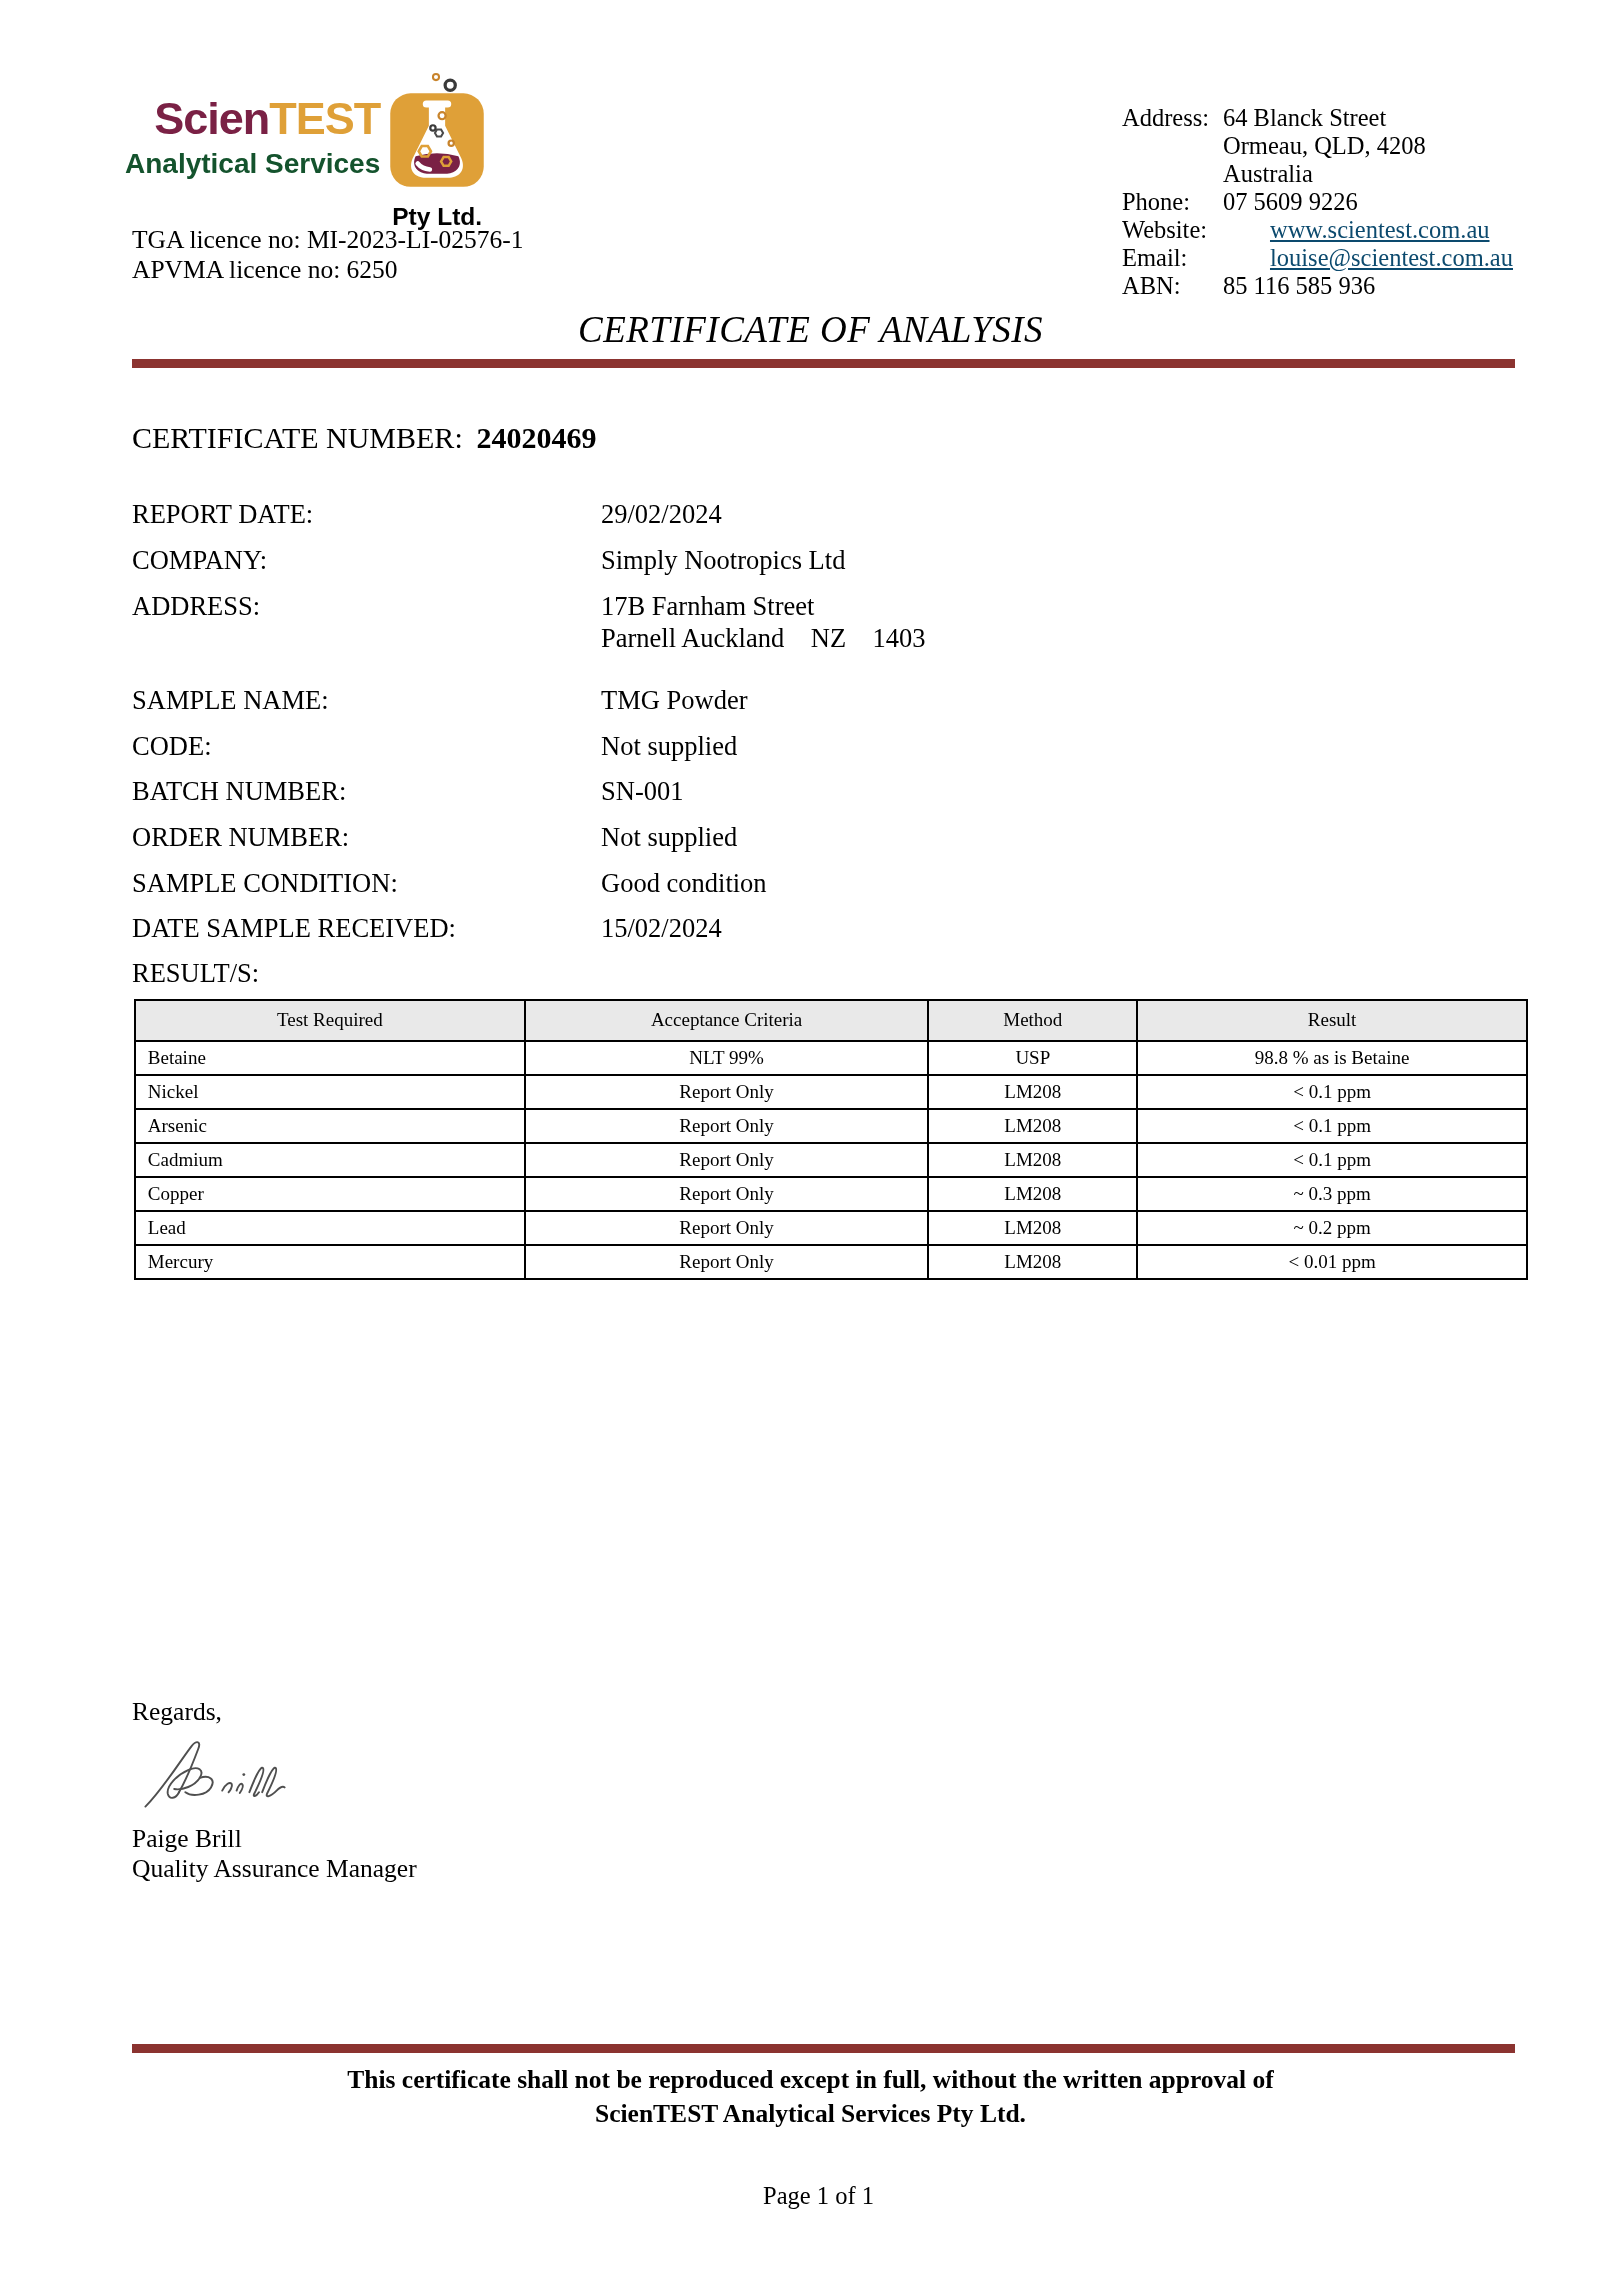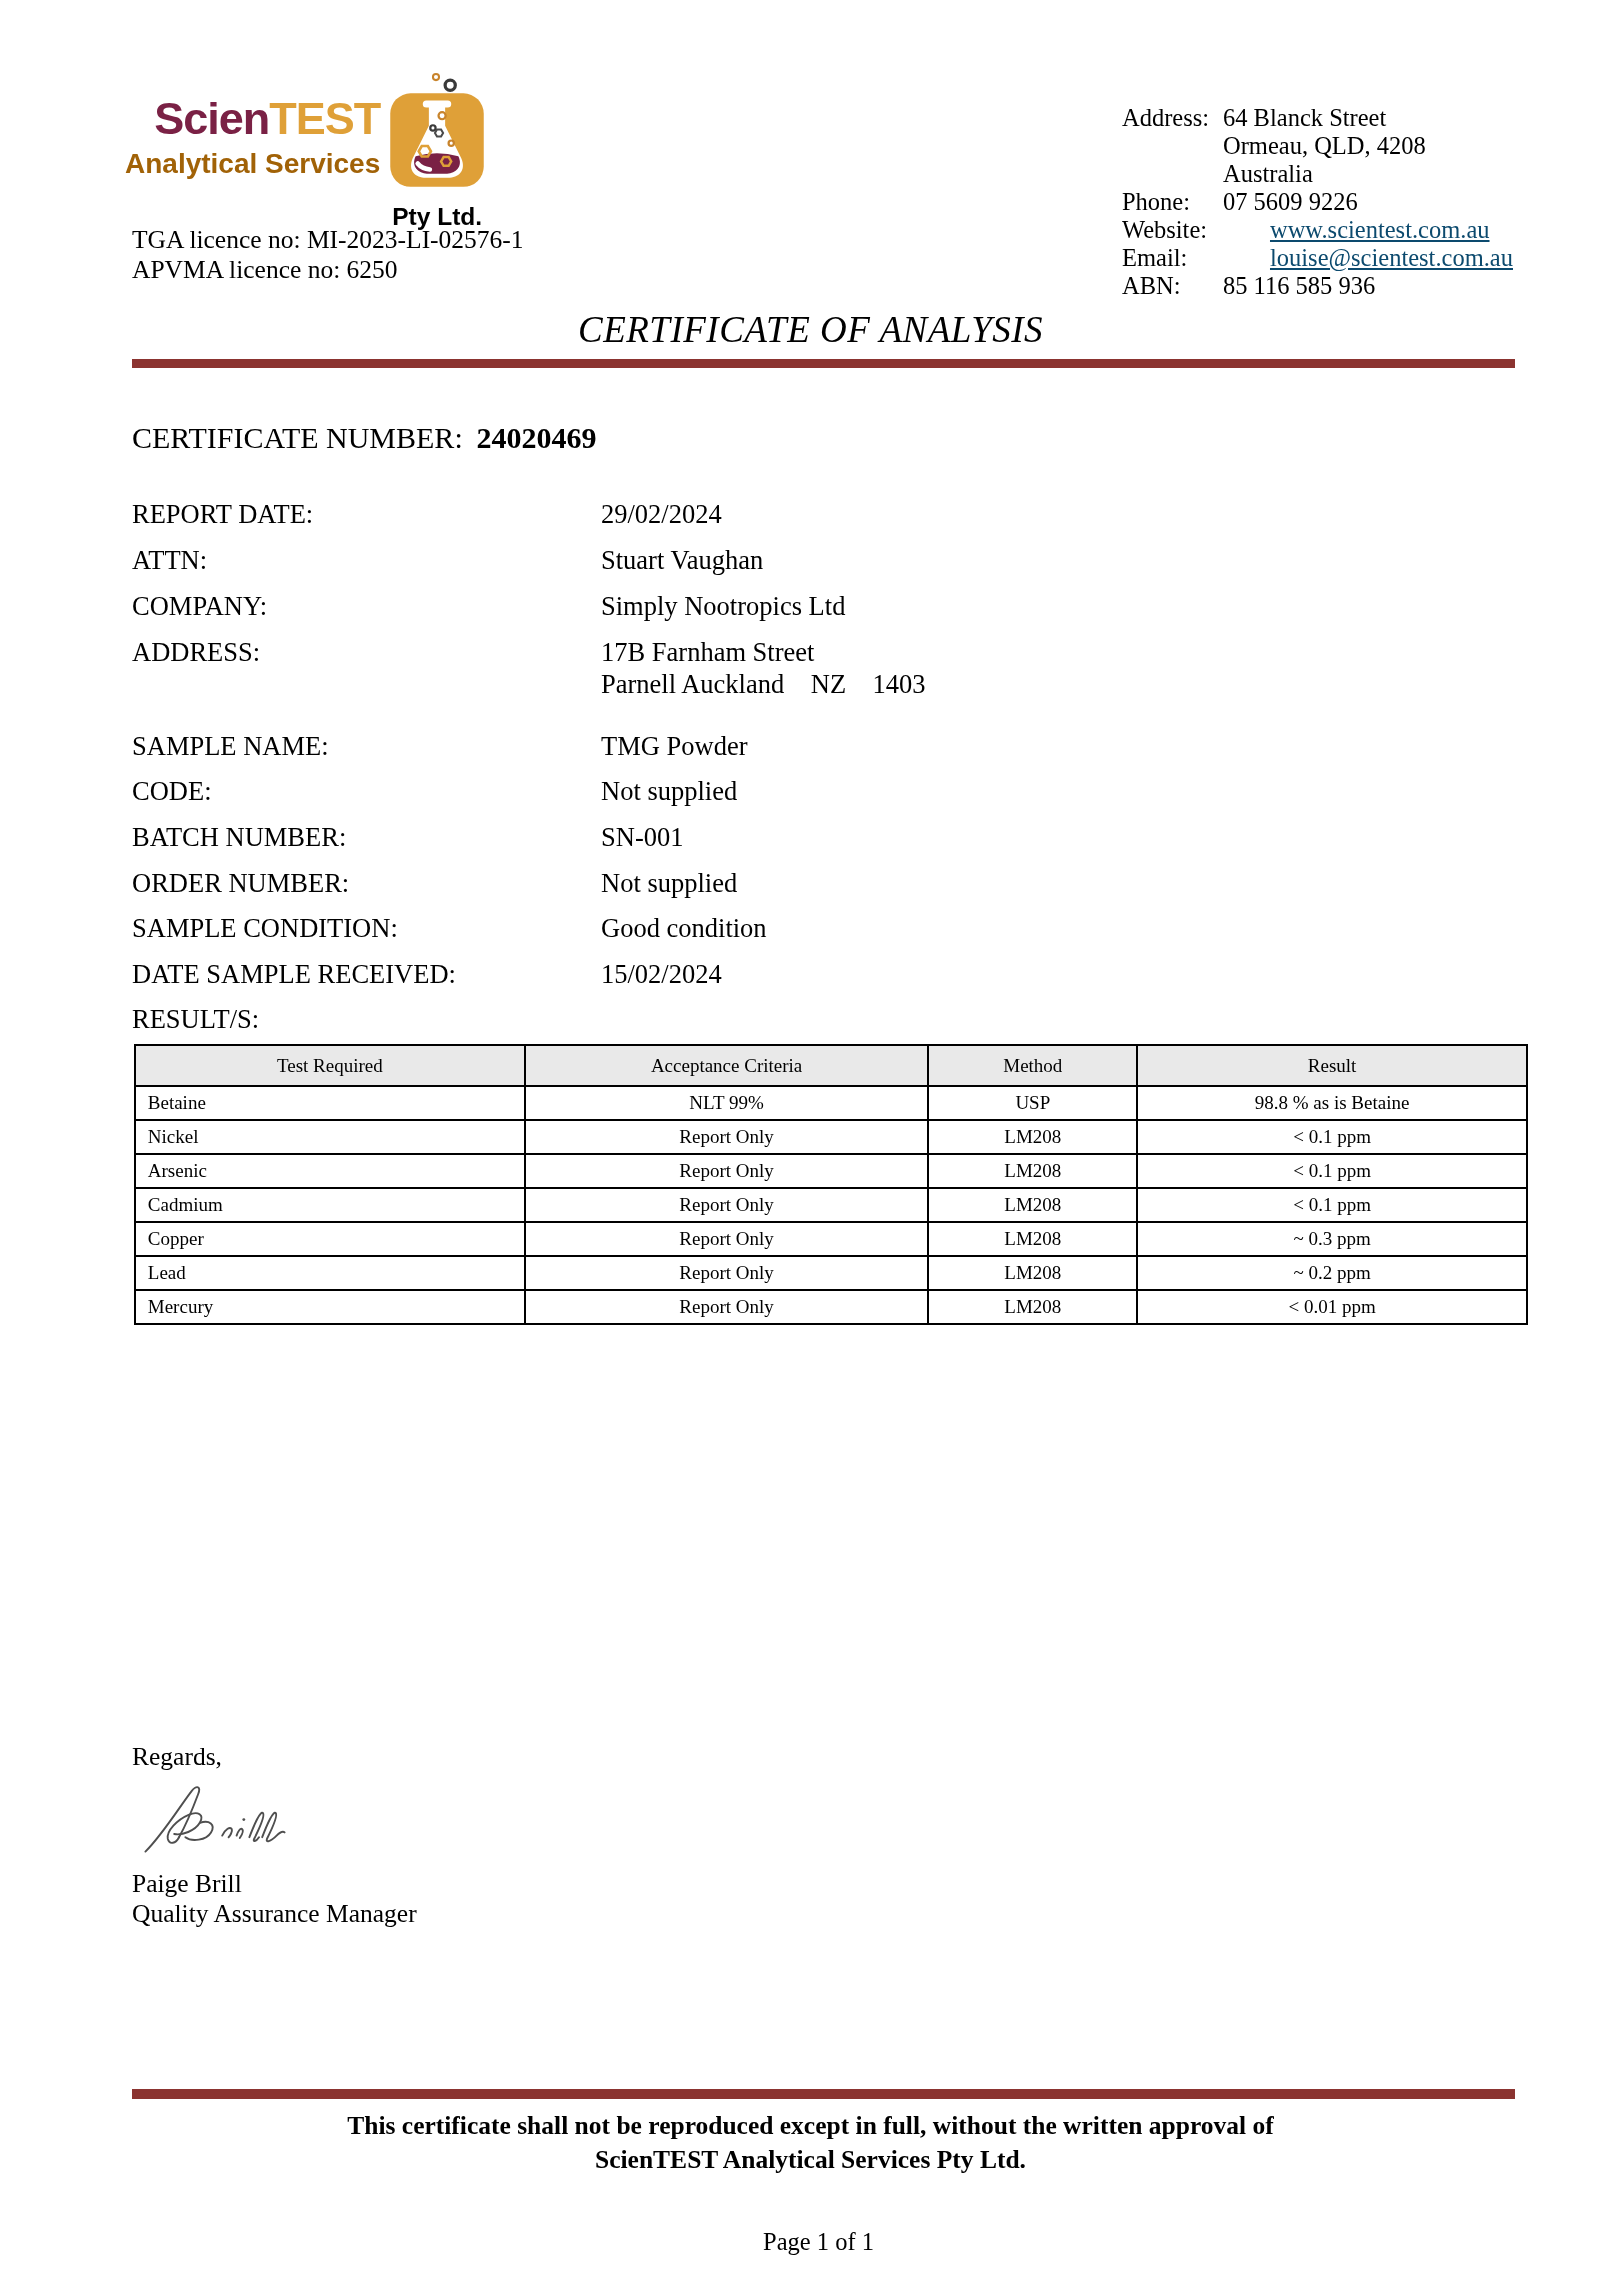--- a/index.html
+++ b/index.html
@@ -13,21 +13,21 @@
   .logo-row{display:flex;align-items:flex-start;}
   .logo-textcol{display:flex;flex-direction:column;align-items:flex-end;}
   .brand{
     font-family:"Liberation Sans", sans-serif;font-weight:bold;
     font-size:45px;line-height:65px;letter-spacing:-1px;white-space:nowrap;
   }
   .brand .maroon{color:#7A2145;}
   .brand .orange{color:#DFA038;}
   .logo-sub{
     font-family:"Liberation Sans", sans-serif;font-weight:bold;
-    font-size:28px;line-height:29px;color:#a16207;margin-top:-2px;
+    font-size:28px;line-height:29px;color:#14532d;margin-top:-2px;
   }
   .logo-iconcol{display:flex;flex-direction:column;align-items:center;margin-left:5.9px;margin-top:-13.7px;}
   .ptyltd{
     font-family:"Liberation Sans", sans-serif;font-weight:bold;
     font-size:24.5px;color:#000;margin-top:2px;
   }
   .licences{position:absolute;left:132px;top:225px;font-size:25.5px;line-height:30px;}
   .contact{position:absolute;right:108px;top:104px;font-size:24.5px;line-height:28px;}
   .contact-row{display:flex;}
   .contact-label{width:101px;flex:none;}
@@ -141,24 +141,20 @@
 <div class="cert-line">
   <span>CERTIFICATE NUMBER:</span><span class="cert-number">24020469</span>
 </div>
 
 <div class="fields">
     <div class="field-row">
       <div class="field-label">REPORT DATE:</div>
       <div class="field-value">29/02/2024</div>
     </div>
     <div class="field-row">
-      <div class="field-label">ATTN:</div>
-      <div class="field-value">Stuart Vaughan</div>
-    </div>
-    <div class="field-row">
       <div class="field-label">COMPANY:</div>
       <div class="field-value">Simply Nootropics Ltd</div>
     </div>
     <div class="field-row field-gap">
       <div class="field-label">ADDRESS:</div>
       <div class="field-value">17B Farnham Street<br>Parnell Auckland&nbsp;&nbsp;&nbsp;&nbsp;NZ&nbsp;&nbsp;&nbsp;&nbsp;1403</div>
     </div>
     <div class="field-row">
       <div class="field-label">SAMPLE NAME:</div>
       <div class="field-value">TMG Powder</div>

